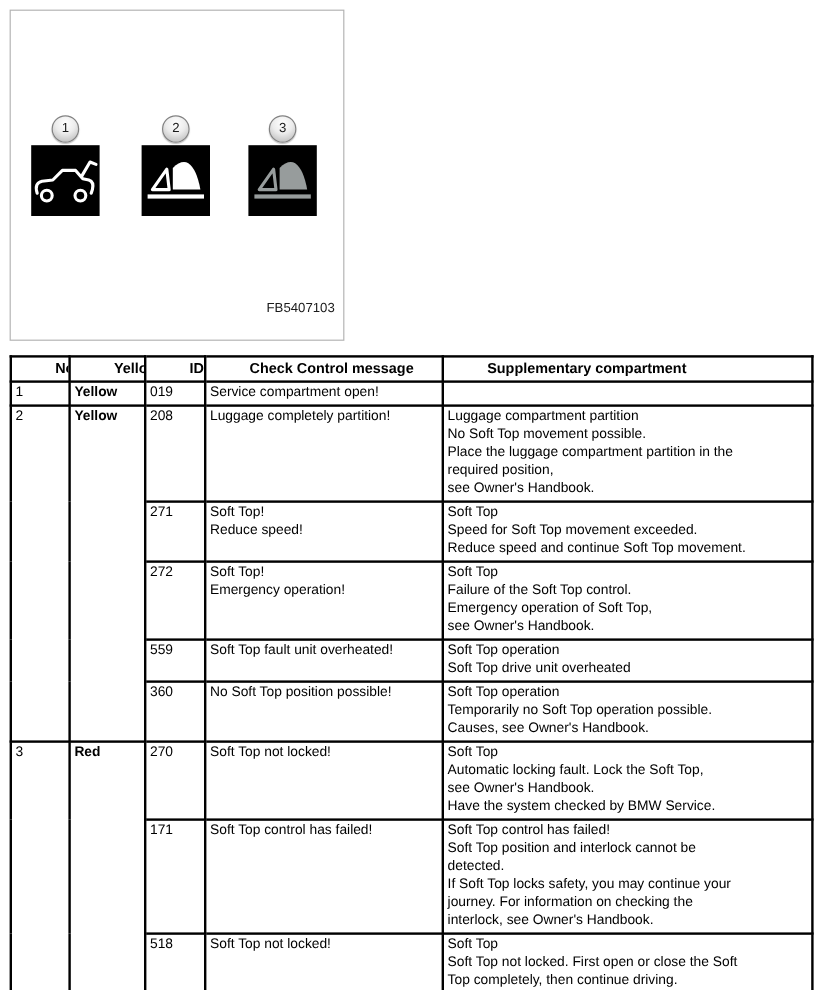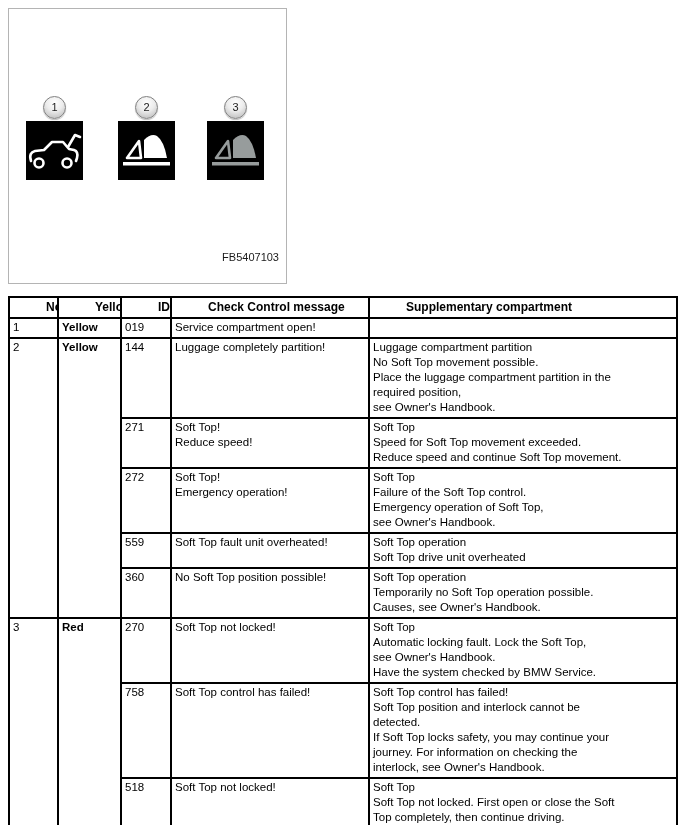--- a/index.html
+++ b/index.html
@@ -161,21 +161,21 @@
       <td>1</td>
       <td class="colour-cell">Yellow</td>
       <td>019</td>
       <td>Service compartment open!</td>
       <td></td>
     </tr>
 
     <tr>
       <td rowspan="5">2</td>
       <td rowspan="5" class="colour-cell">Yellow</td>
-      <td>144</td>
+      <td>208</td>
       <td>Luggage completely partition!</td>
       <td>Luggage compartment partition
 No Soft Top movement possible.
 Place the luggage compartment partition in the
 required position,
 see Owner's Handbook.</td>
     </tr>
     <tr>
       <td>271</td>
       <td>Soft Top!
@@ -211,21 +211,21 @@
       <td rowspan="3">3</td>
       <td rowspan="3" class="colour-cell">Red</td>
       <td>270</td>
       <td>Soft Top not locked!</td>
       <td>Soft Top
 Automatic locking fault. Lock the Soft Top,
 see Owner's Handbook.
 Have the system checked by BMW Service.</td>
     </tr>
     <tr>
-      <td>758</td>
+      <td>171</td>
       <td>Soft Top control has failed!</td>
       <td>Soft Top control has failed!
 Soft Top position and interlock cannot be
 detected.
 If Soft Top locks safety, you may continue your
 journey. For information on checking the
 interlock, see Owner's Handbook.</td>
     </tr>
     <tr>
       <td>518</td>

